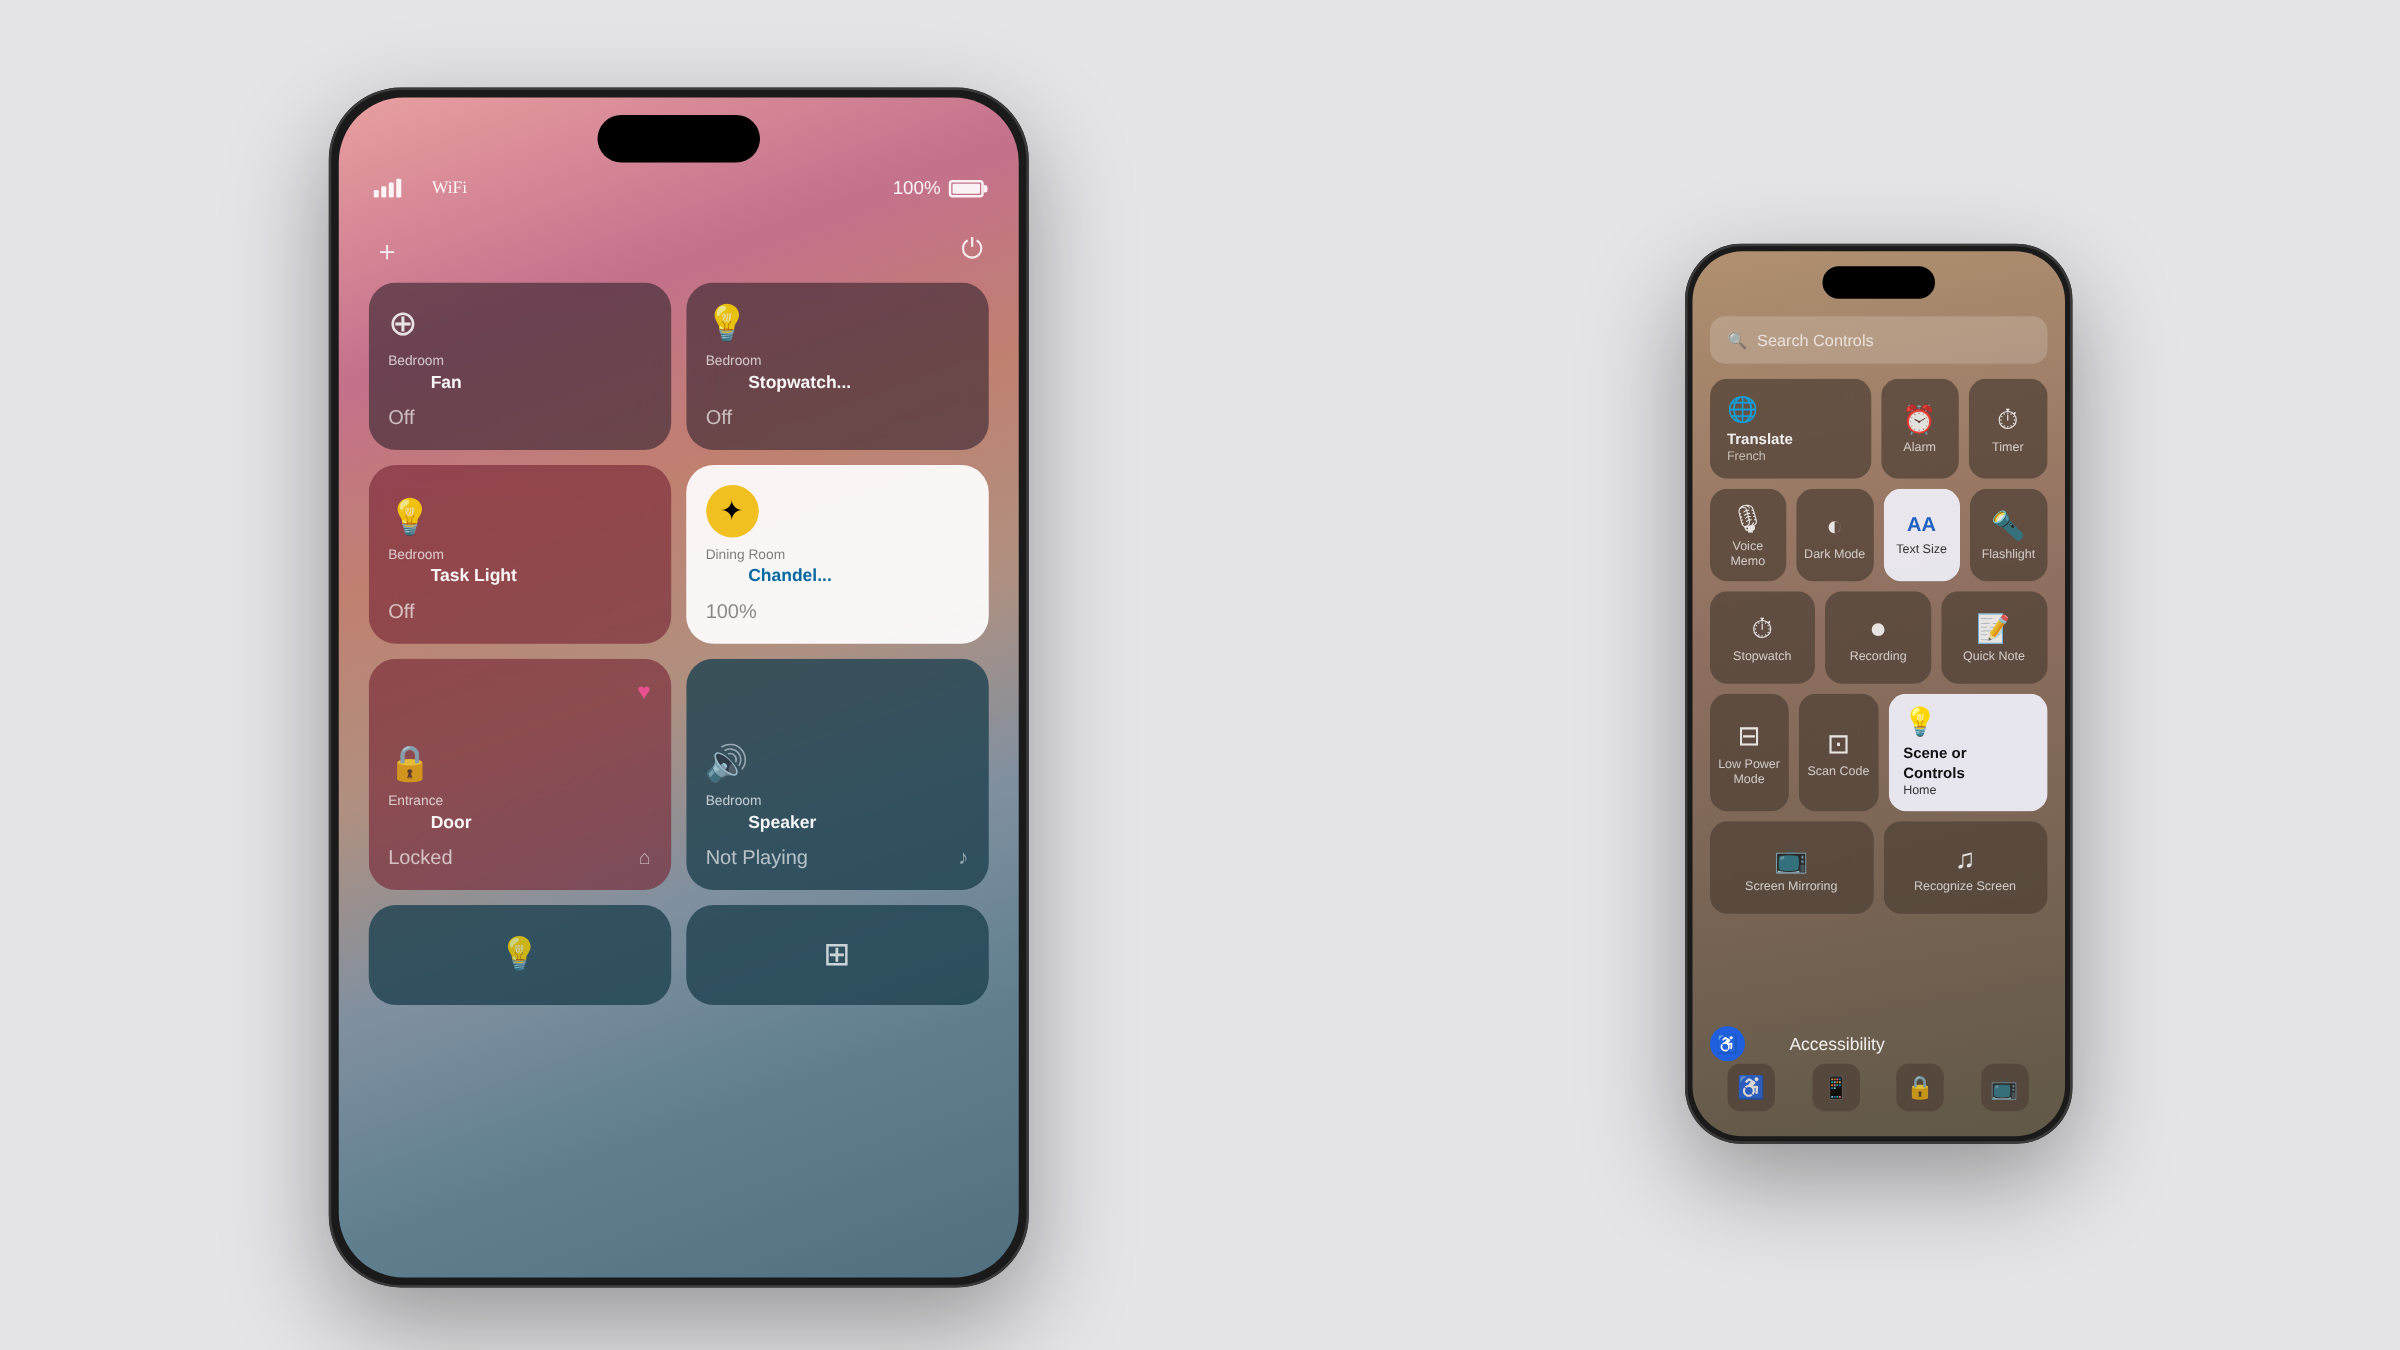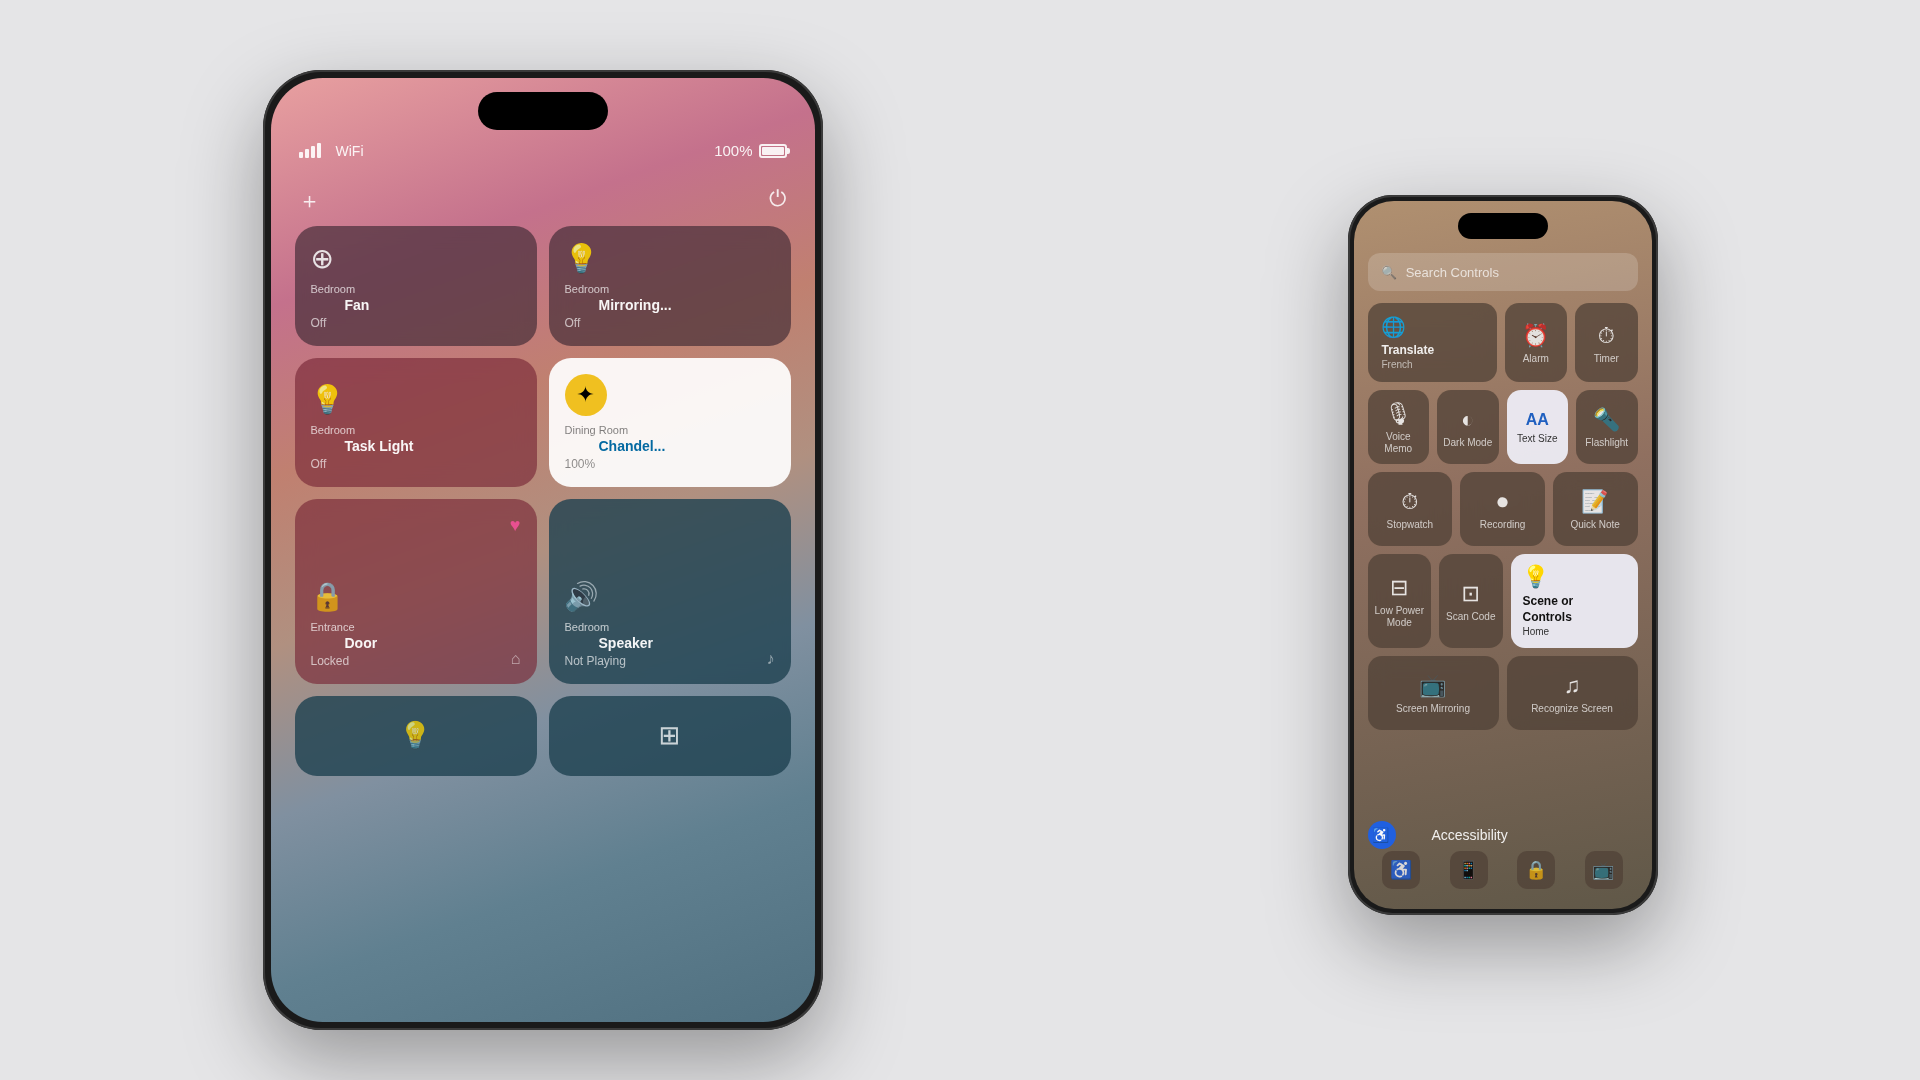--- a/index.html
+++ b/index.html
@@ -89,21 +89,22 @@
 
     .signal-bar {
       width: 4px;
       background: rgba(255,255,255,0.9);
       border-radius: 1px;
     }
 
     .wifi-icon {
       font-size: 14px;
       color: rgba(255,255,255,0.9);
-      margin-left: 10px;
+      margin-left: 20px;
+      font-family: Liberation Serif, serif;
     }
 
     .battery-status {
       display: flex;
       align-items: center;
       gap: 6px;
       color: rgba(255,255,255,0.9);
       font-size: 15px;
       font-weight: 500;
     }
@@ -222,23 +223,23 @@
       color: rgba(255,255,255,0.95);
       line-height: 1.2;
       margin-left: 34px;
     }
 
     .cc-tile-label-main-dark {
       color: #0369a1;
     }
 
     .cc-tile-label-sub {
-      font-size: 12px;
+      font-size: 16px;
       color: rgba(255,255,255,0.65);
-      margin-top: 2px;
+      margin-top: 12px;
     }
 
     .cc-tile-label-sub-dark {
       color: rgba(0,0,0,0.45);
     }
 
     .tile-large {
       min-height: 185px;
     }
 
@@ -543,21 +544,21 @@
           <div class="cc-row">
             <div class="cc-tile cc-tile-dark">
               <div class="cc-tile-icon">⊕</div>
               <div class="cc-tile-label-top">Bedroom</div>
               <div class="cc-tile-label-main">Fan</div>
               <div class="cc-tile-label-sub">Off</div>
             </div>
             <div class="cc-tile cc-tile-dark">
               <div class="cc-tile-icon">💡</div>
               <div class="cc-tile-label-top">Bedroom</div>
-              <div class="cc-tile-label-main">Mirroring...</div>
+              <div class="cc-tile-label-main">Stopwatch...</div>
               <div class="cc-tile-label-sub">Off</div>
             </div>
           </div>
 
           <div class="cc-row">
             <div class="cc-tile cc-tile-red">
               <div class="cc-tile-icon">💡</div>
               <div class="cc-tile-label-top">Bedroom</div>
               <div class="cc-tile-label-main">Task Light</div>
               <div class="cc-tile-label-sub">Off</div>

